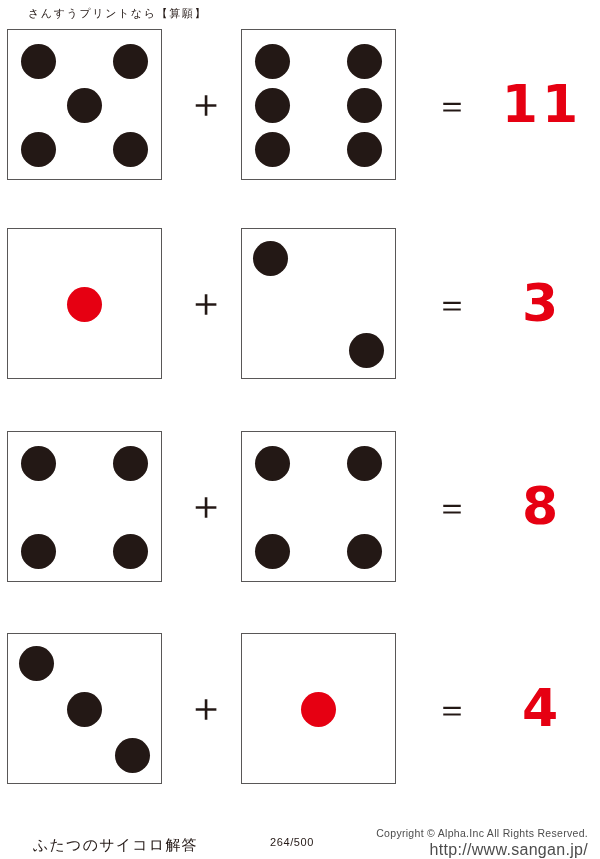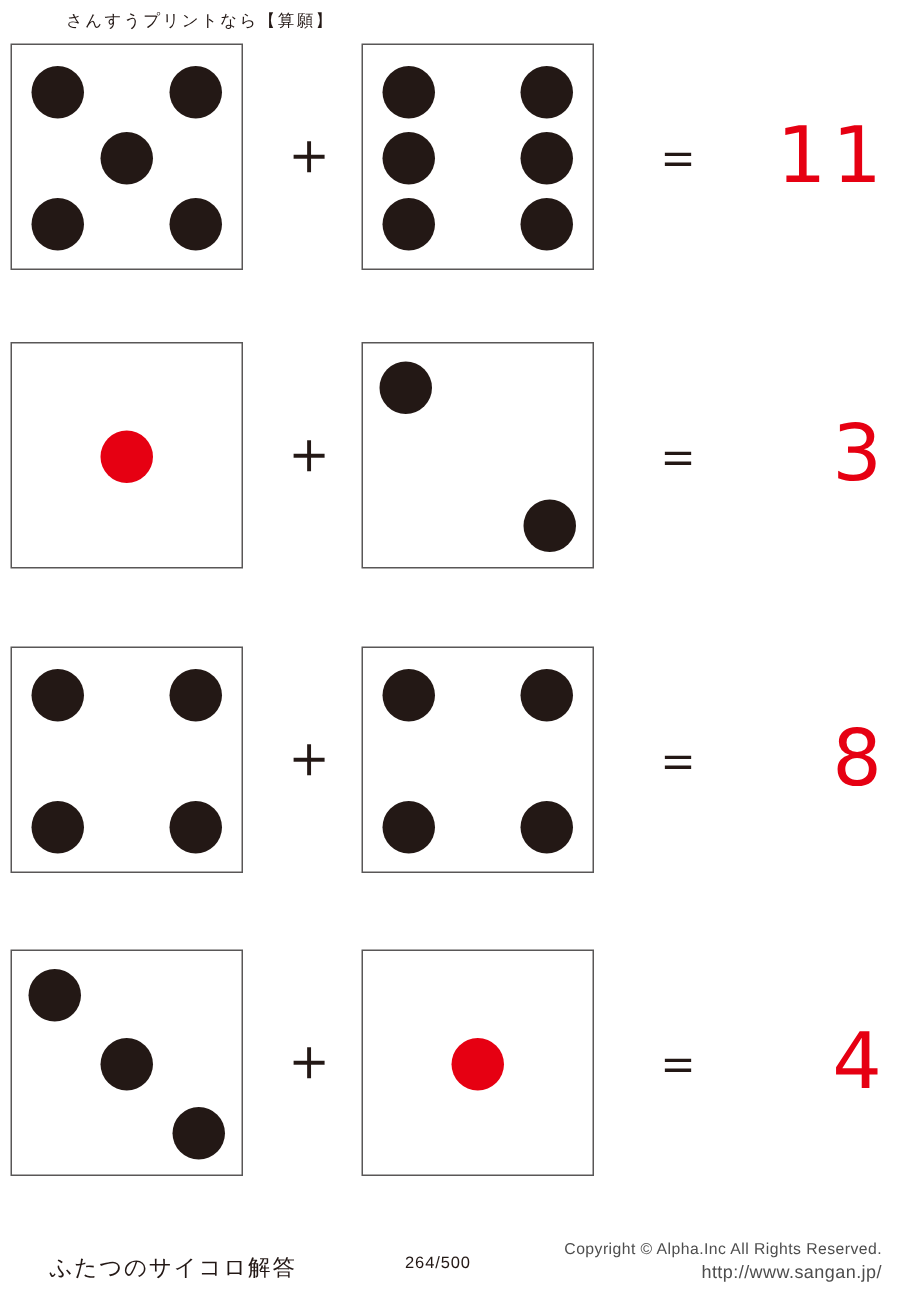--- a/index.html
+++ b/index.html
@@ -12,21 +12,21 @@
     height: 859px;
     position: relative;
     overflow: hidden;
     font-family: "Liberation Sans", sans-serif;
     color: #231815;
   }
 
   
   .header-title {
     position: absolute;
-    left: 44px;
+    left: 28px;
     top: 6px;
     font-size: 11px;
     letter-spacing: 1.6px;
     color: #231815;
     white-space: nowrap;
   }
 
   
   .row {
     position: absolute;
@@ -100,24 +100,24 @@
     font-weight: 400;
   }
   .answer {
     position: absolute;
     left: 492px;
     top: 42px;
     width: 100px;
     height: 66px;
     font-size: 52px;
     line-height: 66px;
-    text-align: right;
+    text-align: center;
     color: #e60012;
     font-family: "DejaVu Sans", sans-serif;
-    font-weight: 400;
+    font-weight: 700;
     letter-spacing: 4px;
   }
 
   
   .footer-left {
     position: absolute;
     left: 33px;
     top: 836px;
     font-size: 15px;
     letter-spacing: 1.2px;
@@ -140,21 +140,21 @@
     font-size: 10.5px;
     color: #4d4d4d;
     text-align: left;
     letter-spacing: 0.3px;
     white-space: nowrap;
   }
   .footer-url {
     position: absolute;
     right: 12px;
     top: 841px;
-    font-size: 12px;
+    font-size: 16px;
     color: #4d4d4d;
     text-align: left;
     letter-spacing: 0.3px;
     white-space: nowrap;
   }
 </style>
 </head>
 <body>
 
 <div class="header-title">さんすうプリントなら【算願】</div>

